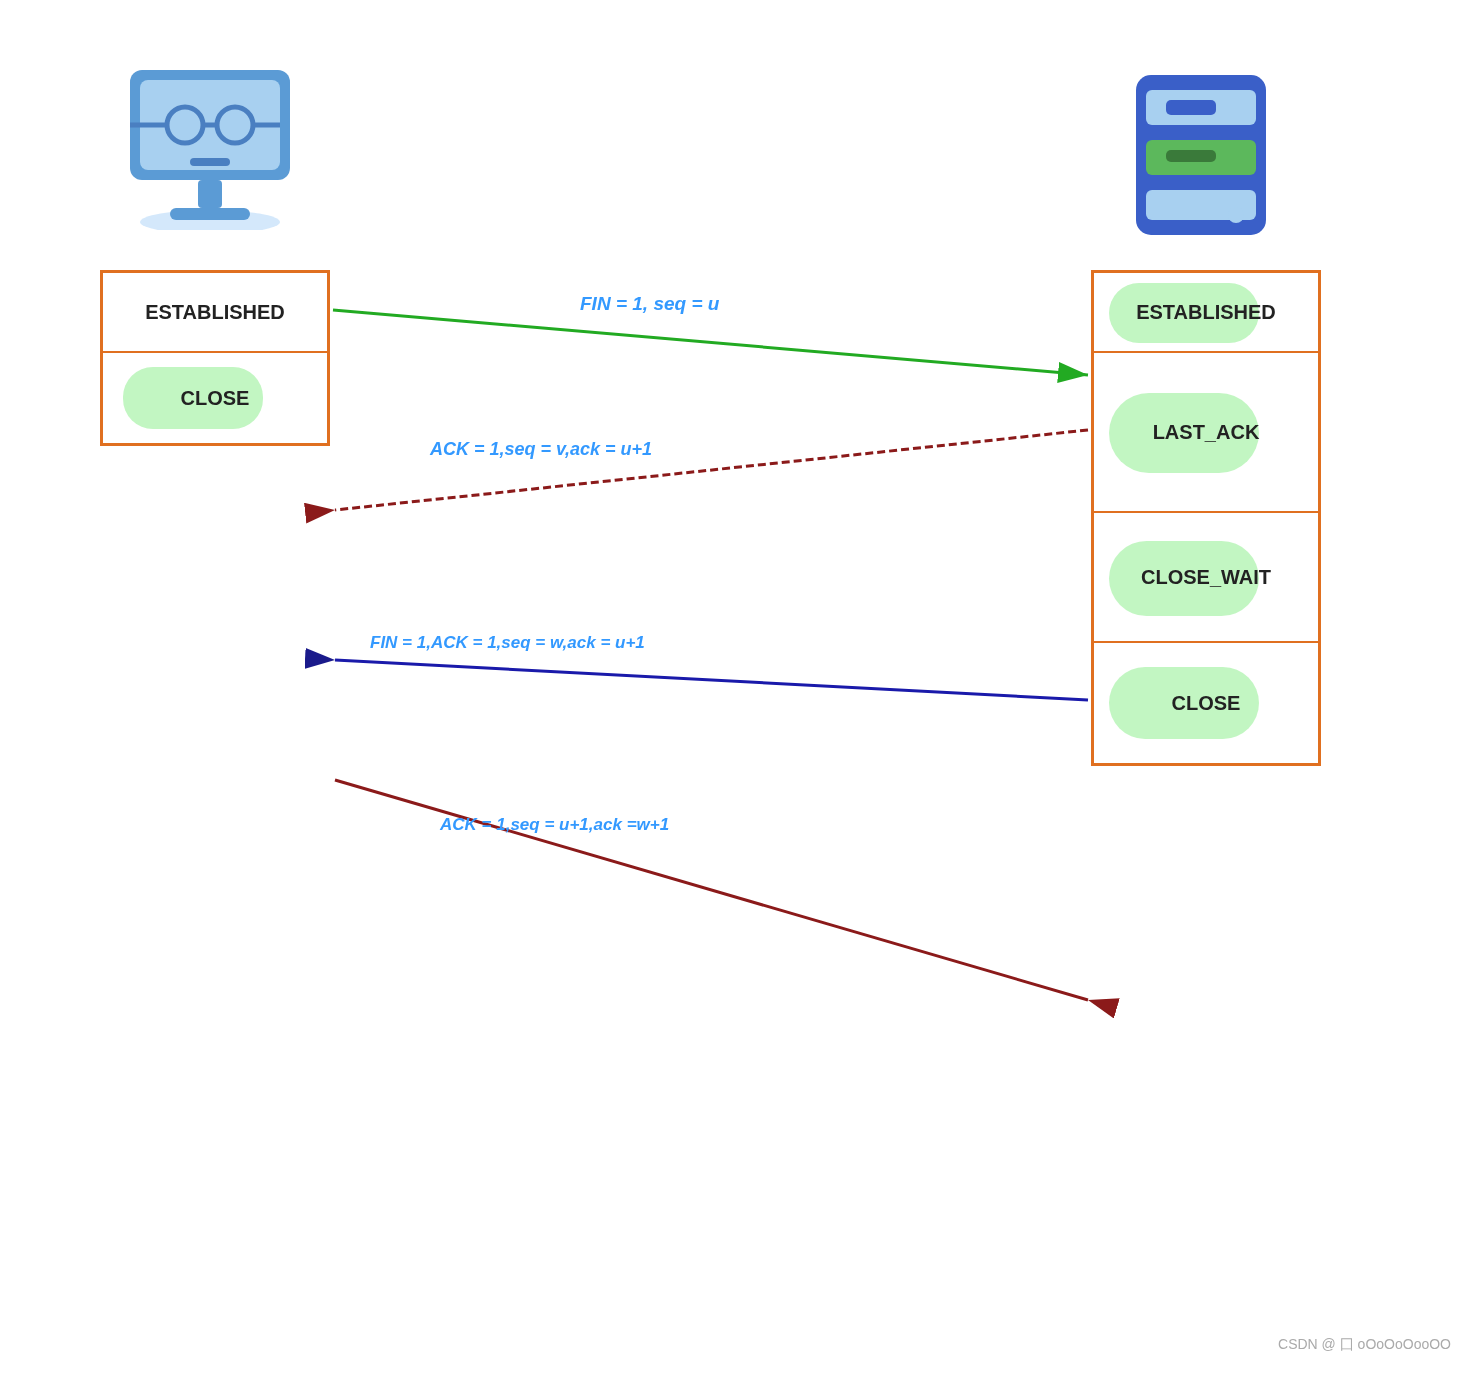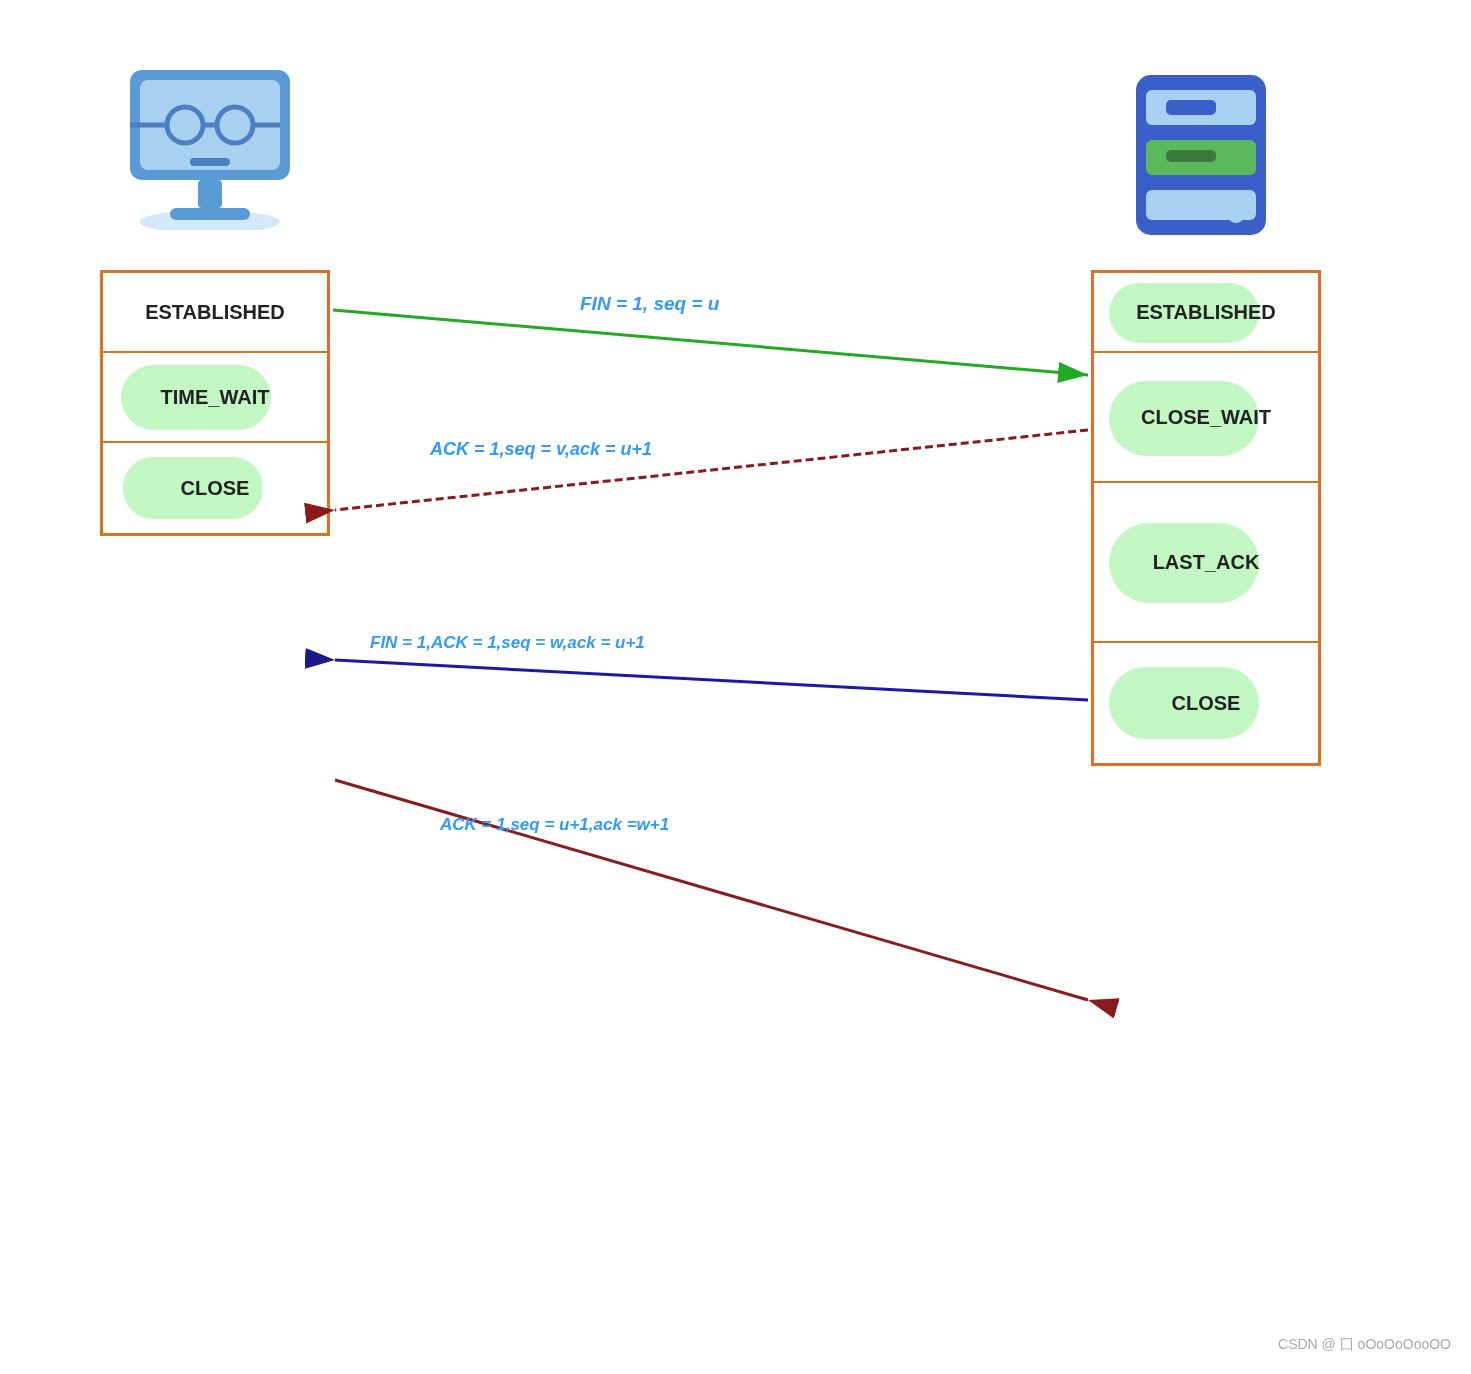--- a/index.html
+++ b/index.html
@@ -152,47 +152,43 @@
   </div>
 
   <div class="left-box">
 
     <div class="state-row">
       <span class="state-label">ESTABLISHED</span>
     </div>
 
 
 
-    <div class="state-row" style="min-height:90px;">
-      <div class="cloud-bg" style="width:150px;height:65px;top:12px;left:18px;border-radius:35px;"></div>
-      <span class="state-label">TIME_WAIT</span>
-    </div>
 
 
     <div class="state-row" style="min-height:90px;">
       <div class="cloud-bg" style="width:140px;height:62px;top:14px;left:20px;border-radius:30px;"></div>
       <span class="state-label">CLOSE</span>
     </div>
   </div>
 
   <div class="right-box">
 
     <div class="state-row" style="min-height:80px;">
       <div class="cloud-bg" style="width:150px;height:60px;top:10px;left:15px;border-radius:30px;"></div>
       <span class="state-label">ESTABLISHED</span>
     </div>
 
+    <div class="state-row" style="min-height:160px;">
+      <div class="cloud-bg" style="width:150px;height:80px;top:40px;left:15px;border-radius:40px;"></div>
+      <span class="state-label">LAST_ACK</span>
+    </div>
+
     <div class="state-row" style="min-height:130px;">
       <div class="cloud-bg" style="width:150px;height:75px;top:28px;left:15px;border-radius:40px;"></div>
       <span class="state-label">CLOSE_WAIT</span>
-    </div>
-
-    <div class="state-row" style="min-height:160px;">
-      <div class="cloud-bg" style="width:150px;height:80px;top:40px;left:15px;border-radius:40px;"></div>
-      <span class="state-label">LAST_ACK</span>
     </div>
 
     <div class="state-row" style="min-height:120px;">
       <div class="cloud-bg" style="width:150px;height:72px;top:24px;left:15px;border-radius:40px;"></div>
       <span class="state-label">CLOSE</span>
     </div>
   </div>
 
   <svg class="arrows-svg" xmlns="http://www.w3.org/2000/svg">
     <defs>

